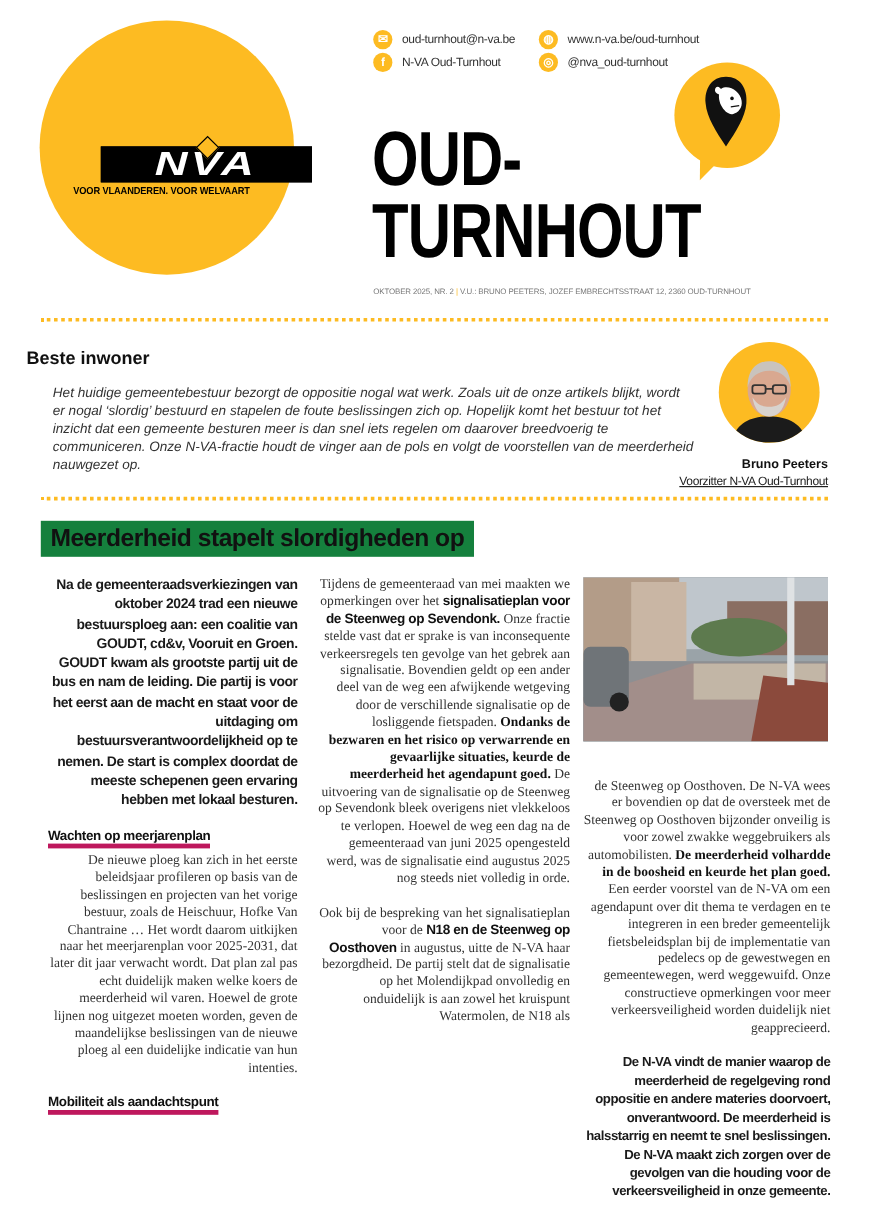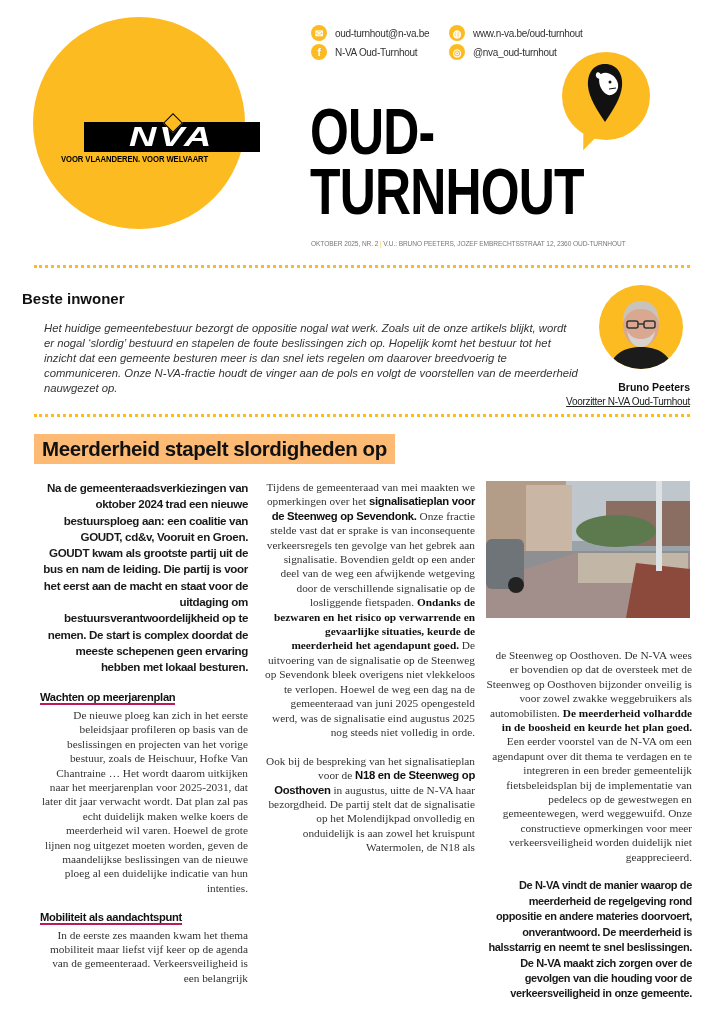--- a/index.html
+++ b/index.html
@@ -91,37 +91,37 @@
     font-family: "Liberation Sans", sans-serif; font-weight: 700; font-size: 10.5px; color: #111;
   }
   .signer-role {
     position: absolute; right: 34px; top: 396px;
     font-family: "Liberation Sans", sans-serif; font-size: 10px; color: #222; letter-spacing: -0.3px; text-decoration: underline;
   }
 
   
   .article-title {
     position: absolute; left: 34px; top: 434px; height: 30px; padding: 0 8px;
-    background: #fdba74; display: flex; align-items: center;
+    background: #15803d; display: flex; align-items: center;
     font-family: "Liberation Sans", sans-serif; font-weight: 700; font-size: 20.5px; color: #111;
     letter-spacing: -0.4px; white-space: nowrap;
   }
 
   .col {
     position: absolute; top: 480px;
     font-family: "Liberation Serif", serif; font-size: 11.3px; line-height: 14.4px; color: #333;
   }
   .col p { margin-bottom: 14.4px; text-align: right; }
   .col .lead {
     font-family: "Liberation Sans", sans-serif; font-weight: 700; font-size: 11.6px; line-height: 16.3px;
     color: #1a1a1a; letter-spacing: -0.35px;
   }
   .col .sub {
     font-family: "Liberation Sans", sans-serif; font-weight: 700; font-size: 11.2px; color: #111;
-    display: inline-block; border-bottom: 2px solid #be185d; line-height: 12px; letter-spacing: -0.3px;
+    display: inline-block; border-bottom: 4px solid #be185d; line-height: 12px; letter-spacing: -0.3px;
     margin-bottom: 3px;
   }
   .col b.sansb { font-family: "Liberation Sans", sans-serif; font-weight: 700; letter-spacing: -0.3px; color: #111; }
   .col b.serb { font-weight: 700; color: #111; }
 
   .col1 { left: 40px; width: 208px; }
   .col2 { left: 263px; width: 212px; }
   .col3 { left: 486px; width: 206px; }
 
   .photo {
@@ -200,21 +200,20 @@
 
 <div class="dotted" style="top:414px;"></div>
 
 <div class="article-title">Meerderheid stapelt slordigheden op</div>
 
 <div class="col col1">
   <p class="lead">Na de gemeenteraadsverkiezingen van oktober 2024 trad een nieuwe bestuursploeg aan: een coalitie van GOUDT, cd&amp;v, Vooruit en Groen. GOUDT kwam als grootste partij uit de bus en nam de leiding. Die partij is voor het eerst aan de macht en staat voor de uitdaging om bestuursverantwoordelijkheid op te nemen. De start is complex doordat de meeste schepenen geen ervaring hebben met lokaal besturen.</p>
   <div class="sub">Wachten op meerjarenplan</div>
   <p>De nieuwe ploeg kan zich in het eerste beleidsjaar profileren op basis van de beslissingen en projecten van het vorige bestuur, zoals de Heischuur, Hofke Van Chantraine … Het wordt daarom uitkijken naar het meerjarenplan voor 2025-2031, dat later dit jaar verwacht wordt. Dat plan zal pas echt duidelijk maken welke koers de meerderheid wil varen. Hoewel de grote lijnen nog uitgezet moeten worden, geven de maandelijkse beslissingen van de nieuwe ploeg al een duidelijke indicatie van hun intenties.</p>
   <div class="sub">Mobiliteit als aandachtspunt</div>
-  <p>In de eerste zes maanden kwam het thema mobiliteit maar liefst vijf keer op de agenda van de gemeenteraad. Verkeersveiligheid is een belangrijk</p>
 </div>
 
 <div class="col col2">
   <p><span>Tijdens de gemeenteraad van mei maakten we opmerkingen over het </span><b class="sansb">signalisatieplan voor de Steenweg op Sevendonk.</b><span> Onze fractie stelde vast dat er sprake is van inconsequente verkeersregels ten gevolge van het gebrek aan signalisatie. Bovendien geldt op een ander deel van de weg een afwijkende wetgeving door de verschillende signalisatie op de losliggende fietspaden. </span><b class="serb">Ondanks de bezwaren en het risico op verwarrende en gevaarlijke situaties, keurde de meerderheid het agendapunt goed.</b><span> De uitvoering van de signalisatie op de Steenweg op Sevendonk bleek overigens niet vlekkeloos te verlopen. Hoewel de weg een dag na de gemeenteraad van juni 2025 opengesteld werd, was de signalisatie eind augustus 2025 nog steeds niet volledig in orde.</span></p>
   <p><span>Ook bij de bespreking van het signalisatieplan voor de </span><b class="sansb">N18 en de Steenweg op Oosthoven</b><span> in augustus, uitte de N-VA haar bezorgdheid. De partij stelt dat de signalisatie op het Molendijkpad onvolledig en onduidelijk is aan zowel het kruispunt Watermolen, de N18 als</span></p>
 </div>
 
 <div class="photo">
   <svg width="204" height="137" viewBox="0 0 204 137">
     <rect x="0" y="0" width="204" height="60" fill="#bfc6cc"></rect>

